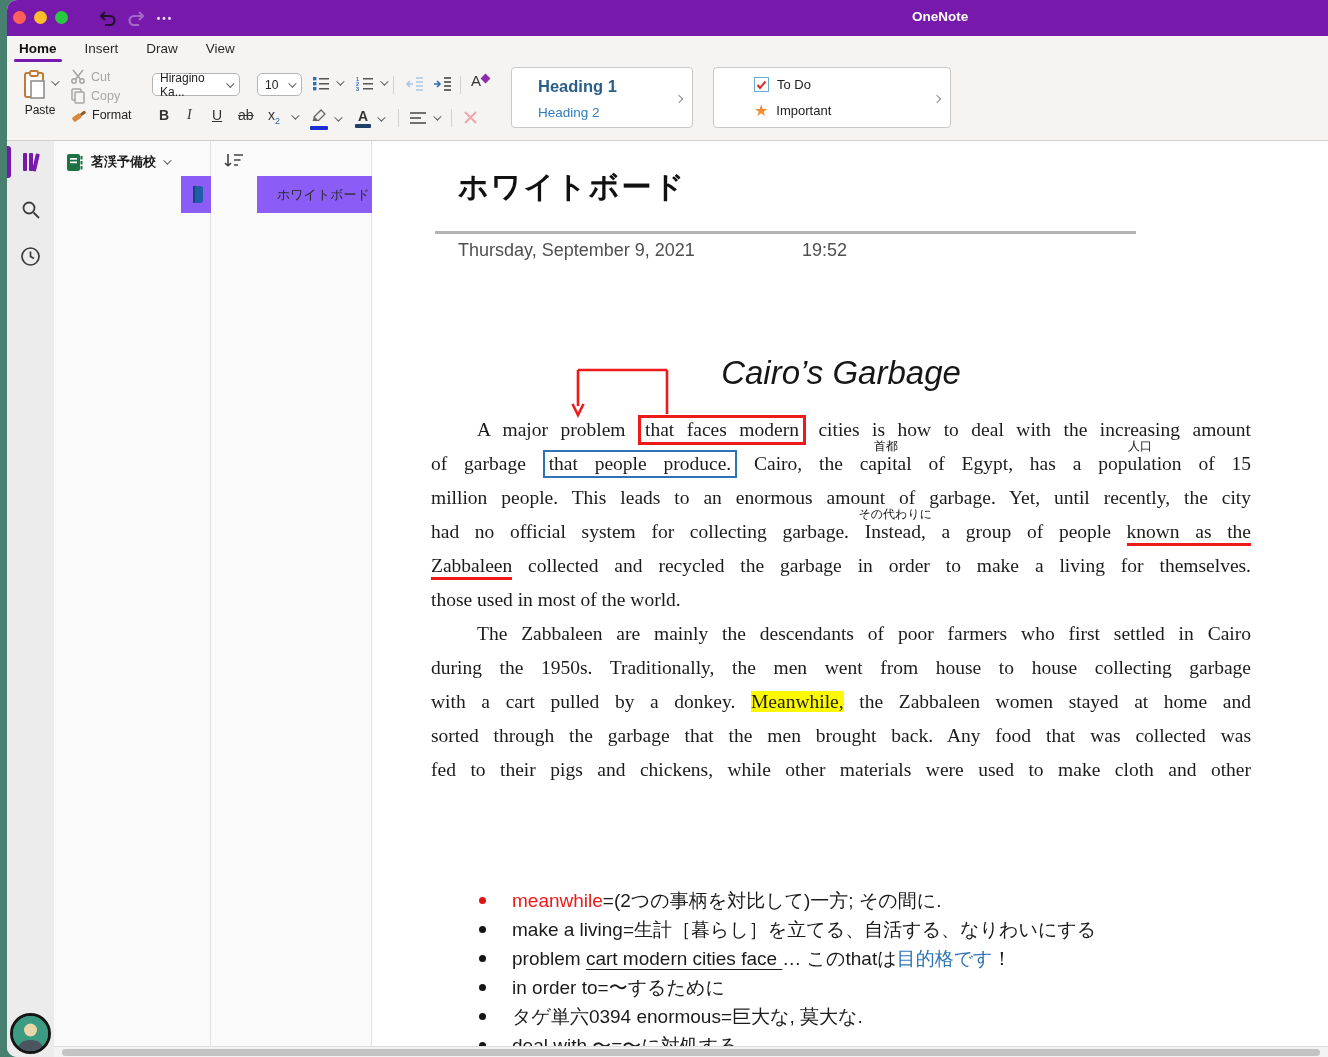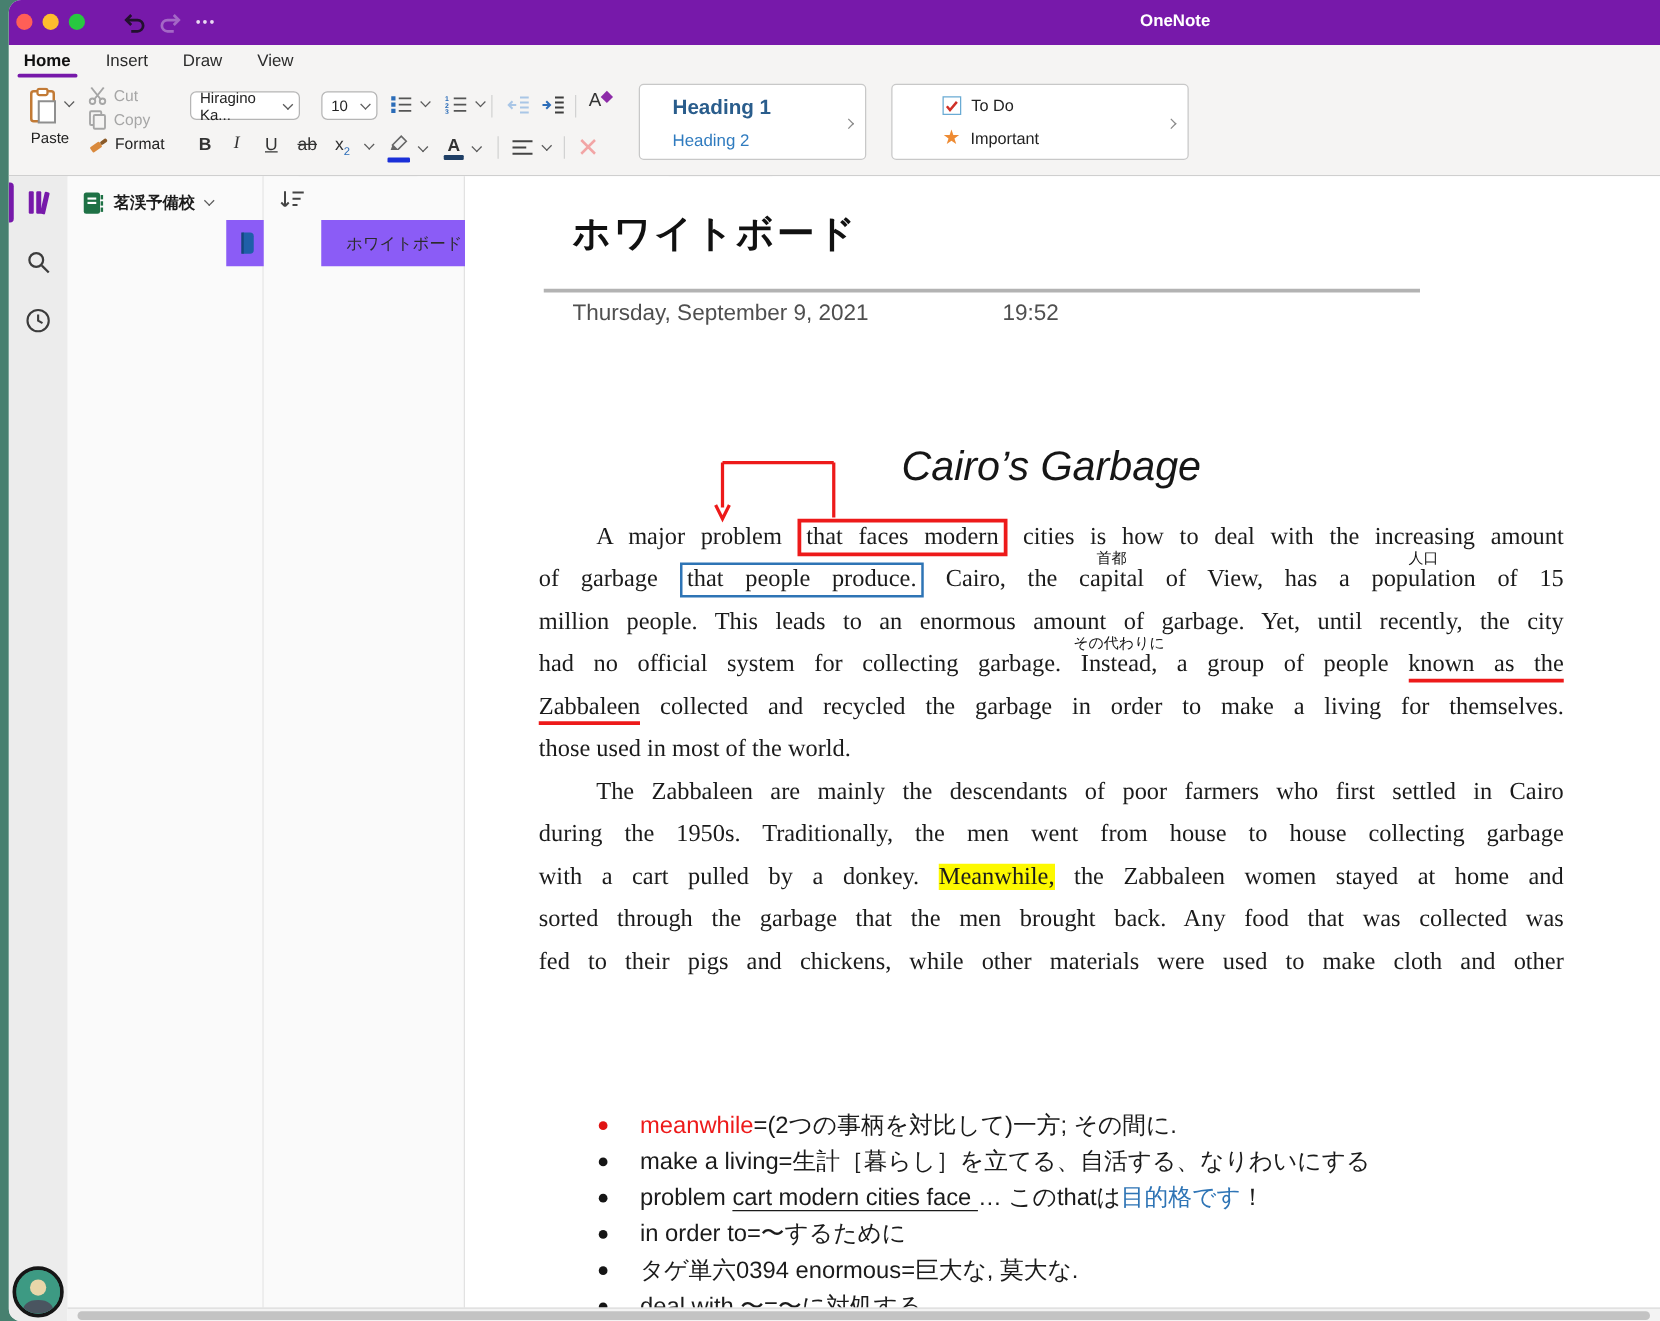--- a/index.html
+++ b/index.html
@@ -349,21 +349,21 @@
       </div>
 
       <div class="article">
         <svg class="arrow-svg" width="106" height="62" viewBox="0 0 106 62">
           <path d="M7 8 H96 M96 8 V52 M7 8 V44" fill="none" stroke="#ed1a1a" stroke-width="2.6"></path>
           <path d="M1.5 42 L7 53 L12.5 42" fill="none" stroke="#ed1a1a" stroke-width="2.6"></path>
         </svg>
         <div class="art-title">Cairo’s Garbage</div>
         <div class="paras">
             <div class="tline indent"><span class="seg">A major problem </span><span class="seg box-red">that faces modern</span><span class="seg"> cities is how to deal with the increasing amount</span></div>
-            <div class="tline"><span class="seg">of garbage </span><span class="seg box-blue">that people produce.</span><span class="seg"> Cairo, the </span><span class="seg">capital<span class="rt">首都</span></span><span class="seg"> of View, has a </span><span class="seg">population<span class="rt">人口</span></span><span class="seg"> of 15</span></div>
+            <div class="tline"><span class="seg">of garbage </span><span class="seg box-blue">that people produce.</span><span class="seg"> Cairo, the </span><span class="seg">capital<span class="rt">首都</span></span><span class="seg"> of Egypt, has a </span><span class="seg">population<span class="rt">人口</span></span><span class="seg"> of 15</span></div>
             <div class="tline"><span class="seg">million people. This leads to an enormous amount of garbage. Yet, until recently, the city</span></div>
             <div class="tline"><span class="seg">had no official system for collecting garbage. </span><span class="seg">Instead,<span class="rt">その代わりに</span></span><span class="seg"> a group of people </span><span class="seg ul-red">known as the</span></div>
             <div class="tline"><span class="seg ul-red">Zabbaleen</span><span class="seg"> collected and recycled the garbage in order to make a living for themselves.</span></div>
             <div class="tline last"><span class="seg">those used in most of the world.</span></div>
             <div class="tline indent"><span class="seg">The Zabbaleen are mainly the descendants of poor farmers who first settled in Cairo</span></div>
             <div class="tline"><span class="seg">during the 1950s. Traditionally, the men went from house to house collecting garbage</span></div>
             <div class="tline"><span class="seg">with a cart pulled by a donkey. </span><span class="seg hl">Meanwhile,</span><span class="seg"> the Zabbaleen women stayed at home and</span></div>
             <div class="tline"><span class="seg">sorted through the garbage that the men brought back. Any food that was collected was</span></div>
             <div class="tline"><span class="seg">fed to their pigs and chickens, while other materials were used to make cloth and other</span></div>
           </div>

